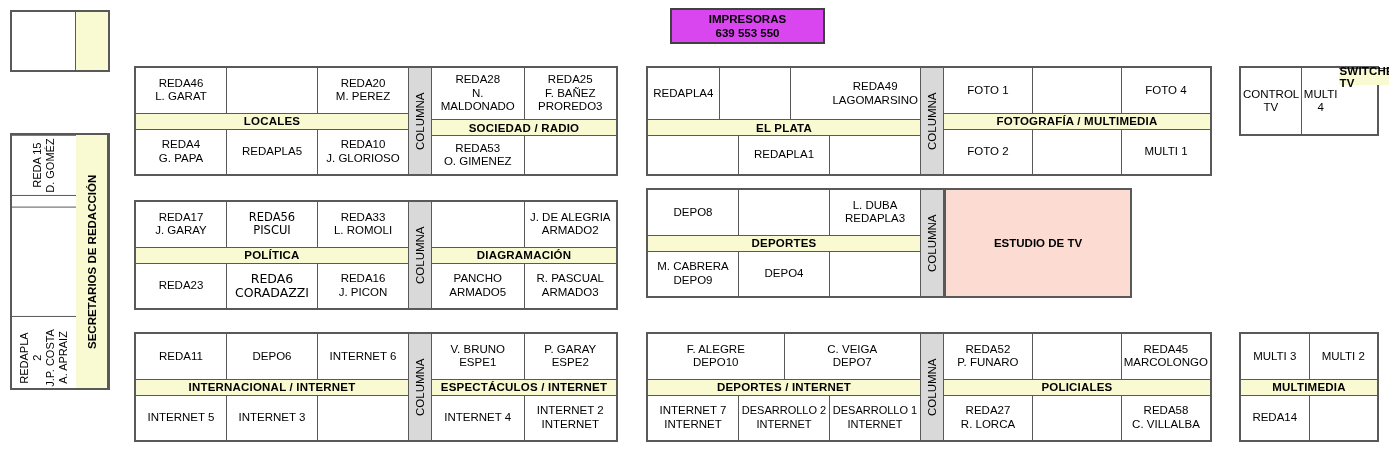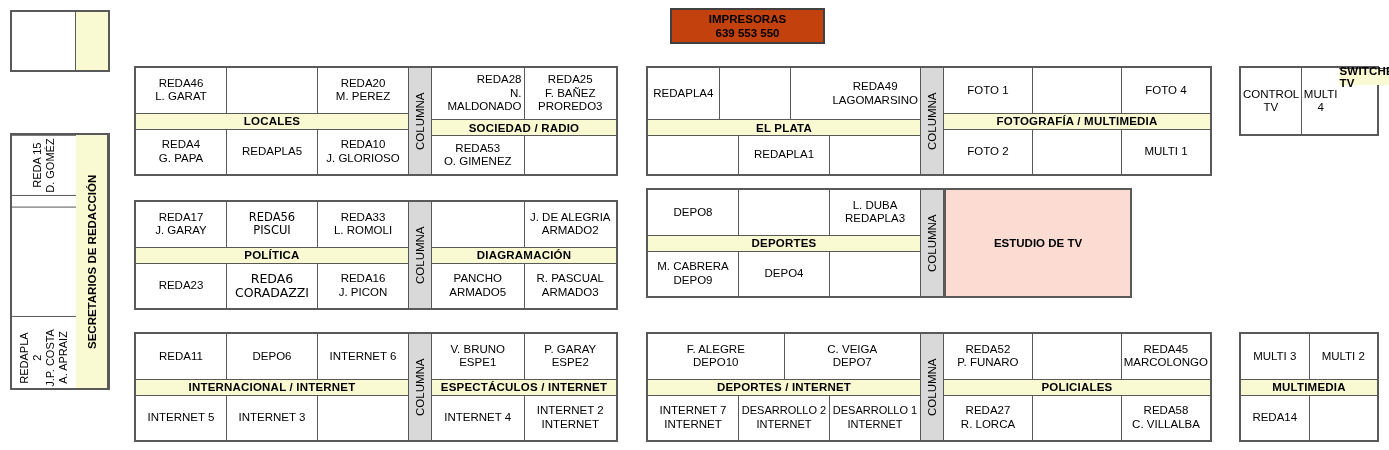--- a/index.html
+++ b/index.html
@@ -53,21 +53,21 @@
     background:#fcdcd2;
     border-left:2px solid #595959;
     display:flex;align-items:center;justify-content:center;
     font-size:11.5px;font-weight:bold;
     flex:1 1 auto;
   }
 
   
   .printers{
     position:absolute;box-sizing:border-box;
-    background:#c2410c;border:2px solid #404040;
+    background:#d946ef;border:2px solid #404040;
     display:flex;flex-direction:column;align-items:center;justify-content:center;
     font-size:11.5px;font-weight:bold;line-height:14px;
   }
 
   
   .vpanel{position:absolute;box-sizing:border-box;border:2px solid #595959;background:#ffffff;display:flex;}
   .vpanel .vcells{display:flex;flex-direction:column;flex:1 1 auto;}
   .vcell{
     box-sizing:border-box;
     border-bottom:1px solid #595959;
@@ -130,21 +130,21 @@
       <div class="cell" style="flex:1;">REDA4
 G. PAPA</div>
       <div class="cell" style="flex:1;">REDAPLA5</div>
       <div class="cell last" style="flex:1;">REDA10
 J. GLORIOSO</div>
     </div>
   </div>
   <div class="columna">COLUMNA</div>
   <div class="colgroup" style="flex:1 1 auto;">
     <div class="rowtop">
-      <div class="cell" style="flex:1;text-align:right;">REDA28
+      <div class="cell" style="flex:1;">REDA28
 N. MALDONADO</div>
       <div class="cell last" style="flex:1;">REDA25
 F. BAÑEZ
 PROREDO3</div>
     </div>
     <div class="band">SOCIEDAD / RADIO</div>
     <div class="rowbot">
       <div class="cell" style="flex:1;">REDA53
 O. GIMENEZ</div>
       <div class="cell last" style="flex:1;"></div>

